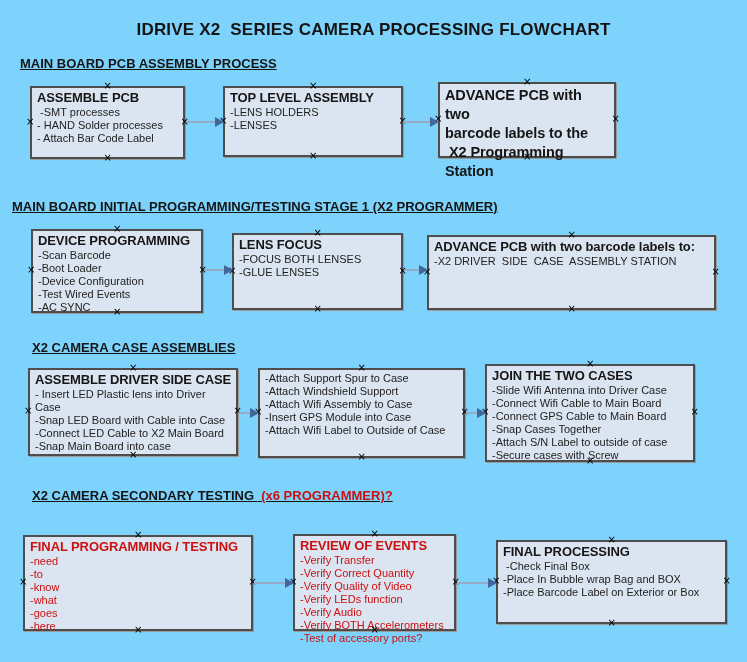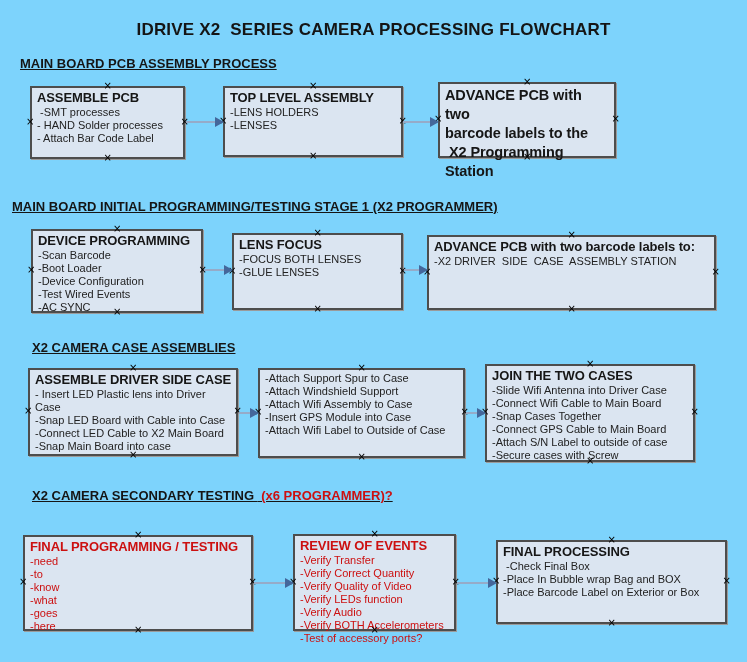--- a/index.html
+++ b/index.html
@@ -145,22 +145,22 @@
   <span class="cp cp-t">×</span>
       <span class="cp cp-b">×</span>
       <span class="cp cp-l">×</span>
       <span class="cp cp-r">×</span>
     </div>
 
   <div class="box" style="left:485px; top:364px; width:210px; height:98px;">
     <div class="box-title">JOIN THE TWO CASES</div>
     <div class="box-item">-Slide Wifi Antenna into Driver Case</div>
     <div class="box-item">-Connect Wifi Cable to Main Board</div>
+    <div class="box-item">-Connect GPS Cable to Main Board</div>
     <div class="box-item">-Snap Cases Together</div>
-    <div class="box-item">-Connect GPS Cable to Main Board</div>
     <div class="box-item">-Attach S/N Label to outside of case</div>
     <div class="box-item">-Secure cases with Screw</div>
   <span class="cp cp-t">×</span>
       <span class="cp cp-b">×</span>
       <span class="cp cp-l">×</span>
       <span class="cp cp-r">×</span>
     </div>
 
   <div class="arrow" style="left:239px; top:412px; width:18px;"></div>
   <div class="arrow" style="left:466px; top:412px; width:18px;"></div>

